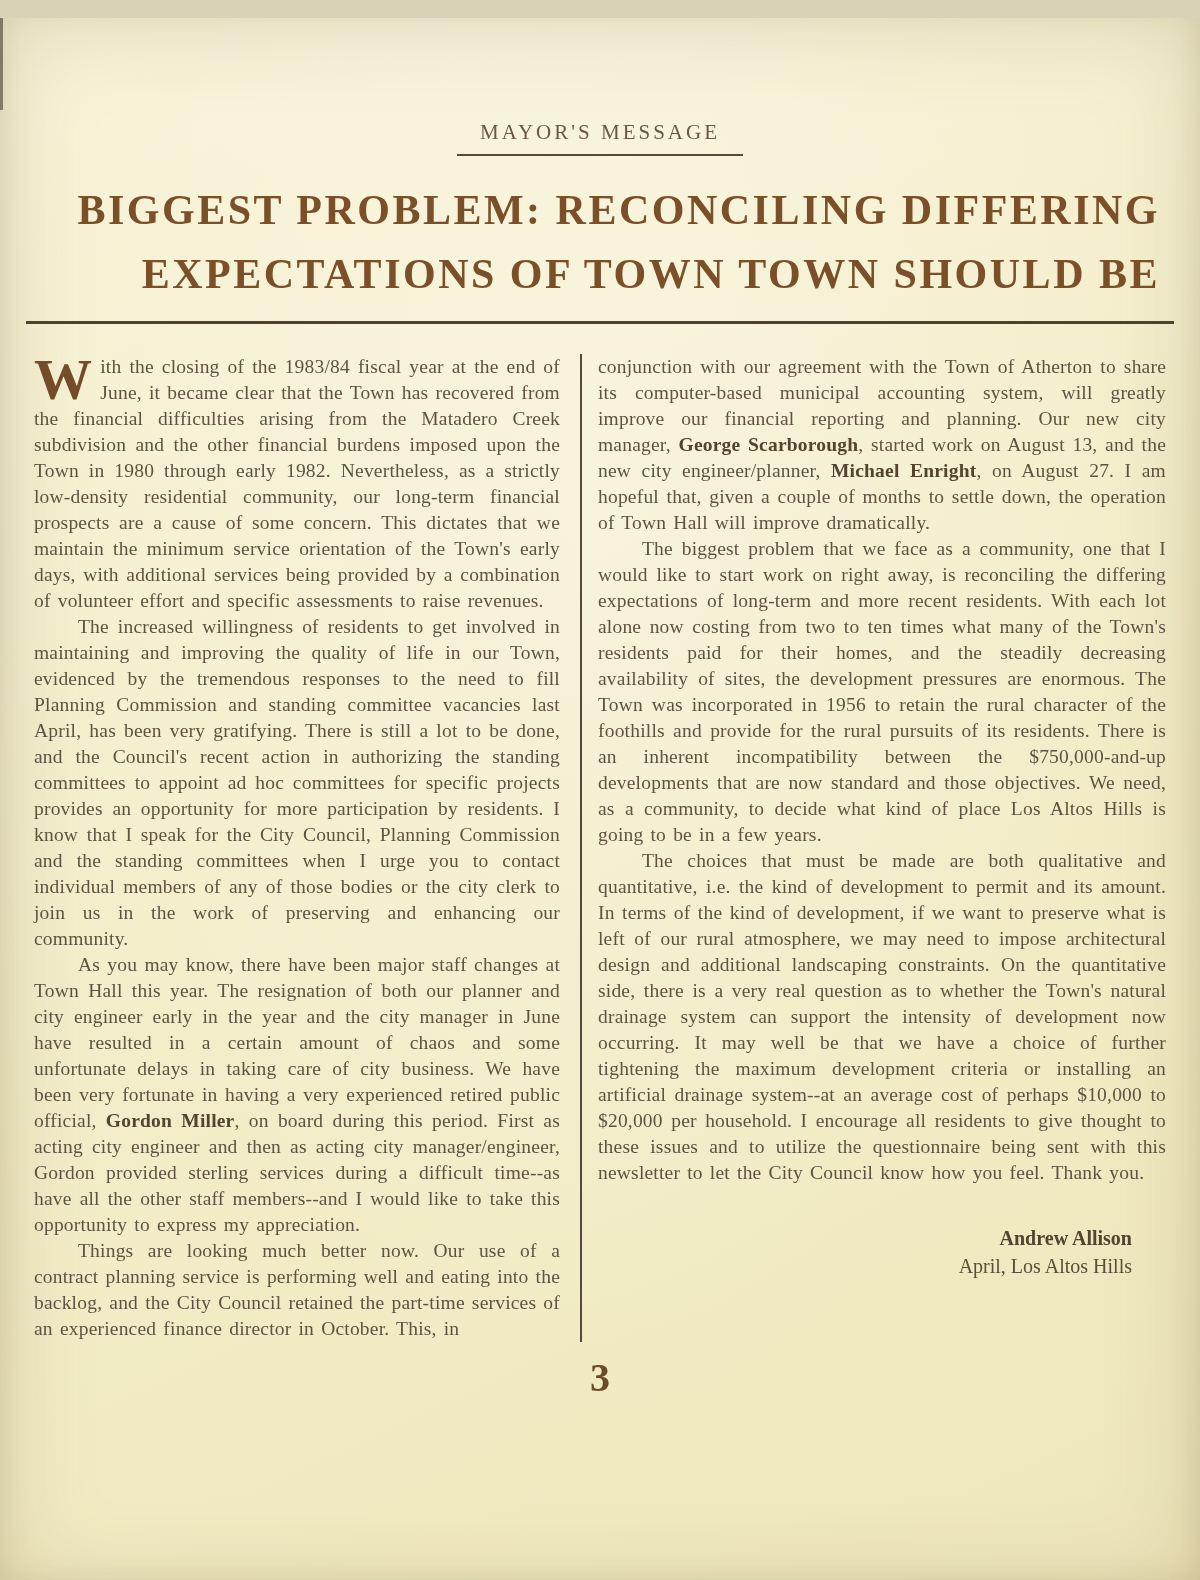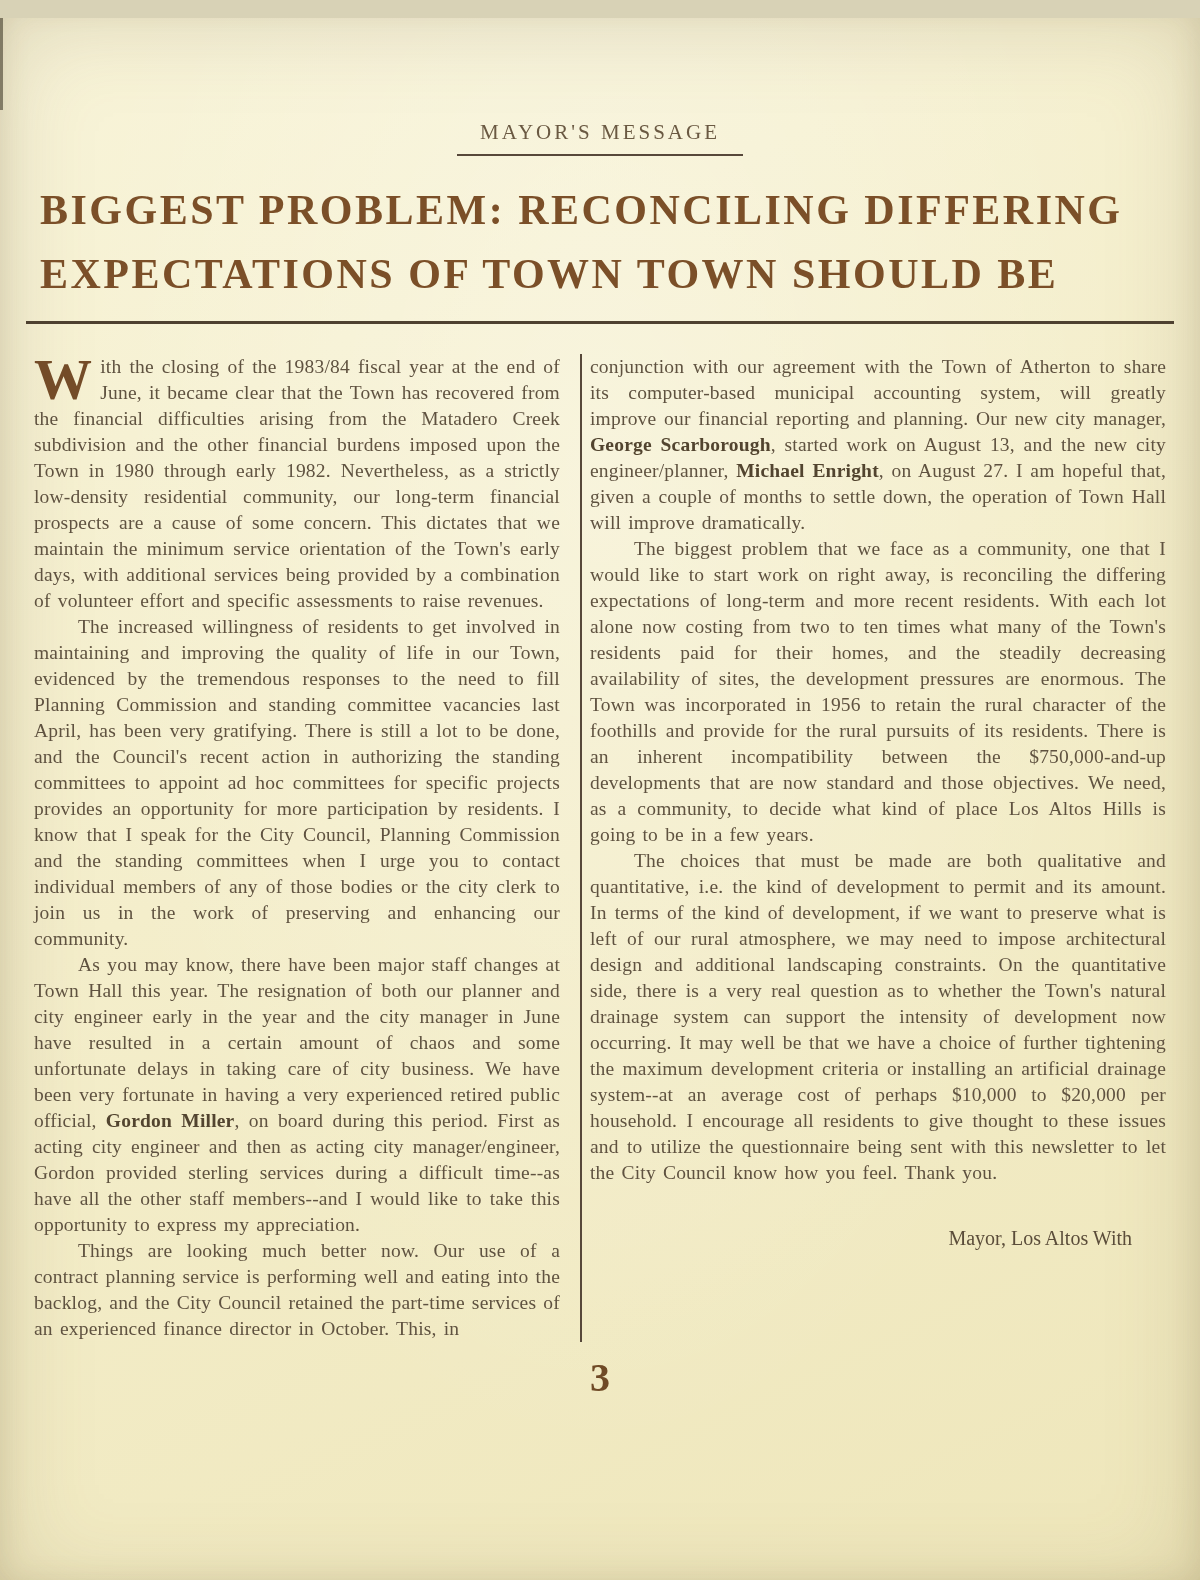--- a/index.html
+++ b/index.html
@@ -31,21 +31,21 @@
     color: #6a5942;
   }
   .kicker-rule {
     width: 286px;
     height: 2px;
     background: #57483a;
     margin: 9px auto 0;
   }
   .headline {
     margin: 22px 40px 0;
-    text-align: left;
+    text-align: right;
     font-size: 42px;
     line-height: 64px;
     font-weight: bold;
     letter-spacing: 2.5px;
     color: #7b4f28;
   }
   .headline .hl-line { display: block; }
   .top-rule {
     height: 3px;
     background: #4e4130;
@@ -57,21 +57,21 @@
     margin: 30px 34px 0;
   }
   .col-left {
     width: 546px;
     padding-right: 20px;
     box-sizing: border-box;
   }
   .col-right {
     flex: 1;
     border-left: 2px solid #57483a;
-    padding-left: 8px;
+    padding-left: 16px;
   }
   .para {
     margin: 0;
     text-align: justify;
     font-size: 19.5px;
     line-height: 26px;
     word-spacing: 2px;
     letter-spacing: 0.2px;
     text-indent: 44px;
     color: #5f5240;
@@ -132,19 +132,20 @@
       <p class="para">Things are looking much better now. Our use of a contract planning service is performing well and eating into the backlog, and the City Council retained the part-time services of an experienced finance director in October. This, in</p>
     </section>
 
     <section class="col-right">
       <p class="para no-indent">
         <span>conjunction with our agreement with the Town of Atherton to share its computer-based municipal accounting system, will greatly improve our financial reporting and planning. Our new city manager, </span><strong>George Scarborough</strong><span>, started work on August 13, and the new city engineer/planner, </span><strong>Michael Enright</strong><span>, on August 27. I am hopeful that, given a couple of months to settle down, the operation of Town Hall will improve dramatically.</span>
       </p>
       <p class="para">The biggest problem that we face as a community, one that I would like to start work on right away, is reconciling the differing expectations of long-term and more recent residents. With each lot alone now costing from two to ten times what many of the Town's residents paid for their homes, and the steadily decreasing availability of sites, the development pressures are enormous. The Town was incorporated in 1956 to retain the rural character of the foothills and provide for the rural pursuits of its residents. There is an inherent incompatibility between the $750,000-and-up developments that are now standard and those objectives. We need, as a community, to decide what kind of place Los Altos Hills is going to be in a few years.</p>
       <p class="para">The choices that must be made are both qualitative and quantitative, i.e. the kind of development to permit and its amount. In terms of the kind of development, if we want to preserve what is left of our rural atmosphere, we may need to impose architectural design and additional landscaping constraints. On the quantitative side, there is a very real question as to whether the Town's natural drainage system can support the intensity of development now occurring. It may well be that we have a choice of further tightening the maximum development criteria or installing an artificial drainage system--at an average cost of perhaps $10,000 to $20,000 per household. I encourage all residents to give thought to these issues and to utilize the questionnaire being sent with this newsletter to let the City Council know how you feel. Thank you.</p>
       <div class="signature">
-        <div class="sig-title">Mayor, Los Altos With</div>
+        <div class="sig-name">Andrew Allison</div>
+        <div class="sig-title">April, Los Altos Hills</div>
       </div>
     </section>
   </main>
 
   <div class="page-number">3</div>
 </div>
 
 </body></html>

